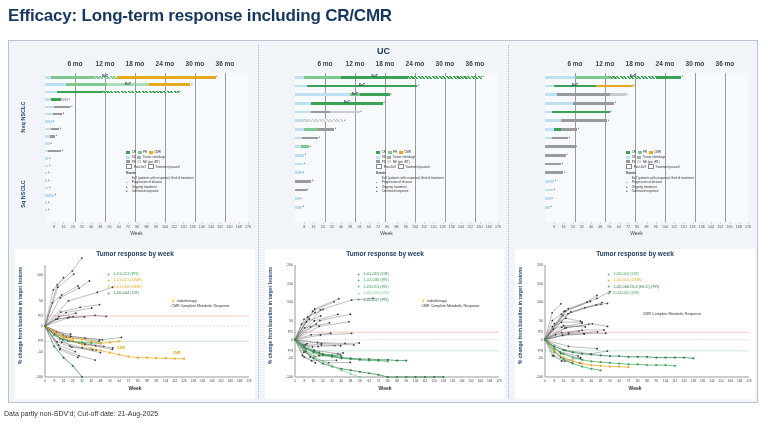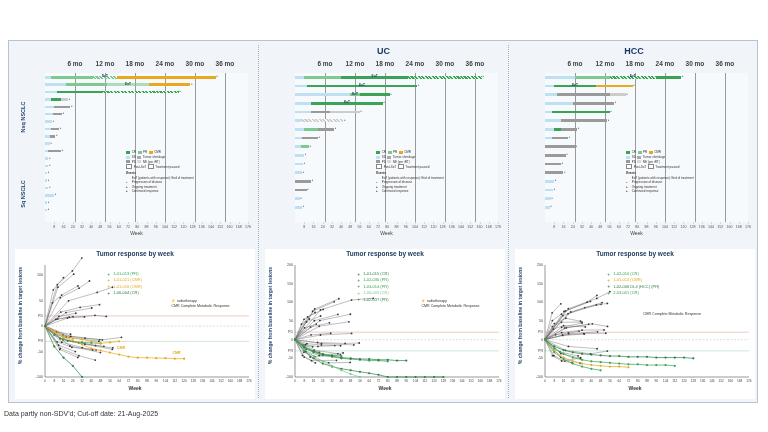--- a/index.html
+++ b/index.html
@@ -69,20 +69,21 @@
   .footer{
     position:absolute;left:4px;top:410px;
     font-size:7px;color:#333;
   }
 </style>
 </head>
 <body>
 
 <div id="slide">
 
+  <div class="slide-title">Efficacy: Long-term response including CR/CMR</div>
 
   <div class="frame">
     <div class="vdiv" style="left:249px;"></div>
     <div class="vdiv" style="left:499px;"></div>
 
     <div class="panel" style="left:0;width:249px;">
       <div class="swim" id="sw-nsclc" style="left:10px;top:18px;width:235px;height:185px;">
           <div class="swim-plot" style="left: 26px; top: 14px; width: 203px; height: 149px;"></div>
           <div class="mohdr" style="left: 41.9886px; top: 1px; width: 28px;">6 mo</div>
           <div class="gl" style="left: 55.9886px; top: 14px; height: 149px;"></div>
@@ -865,21 +866,20 @@
             </div>
           </div>
           <div class="note" style="left: 156.48px; top: 49.6px;">
             <div>⚡ radiotherapy</div>
             <div>CMR Complete Metabolic Response</div>
           </div>
         </div>
     </div>
 
     <div class="panel" style="left:500px;width:250px;">
-      <div class="panel-title">HCC</div>
       <div class="swim" id="sw-hcc" style="left:10px;top:18px;width:235px;height:185px;">
           <div class="swim-plot" style="left: 26px; top: 14px; width: 203px; height: 149px;"></div>
           <div class="mohdr" style="left: 41.9886px; top: 1px; width: 28px;">6 mo</div>
           <div class="gl" style="left: 55.9886px; top: 14px; height: 149px;"></div>
           <div class="mohdr" style="left: 71.9773px; top: 1px; width: 28px;">12 mo</div>
           <div class="gl" style="left: 85.9773px; top: 14px; height: 149px;"></div>
           <div class="mohdr" style="left: 101.966px; top: 1px; width: 28px;">18 mo</div>
           <div class="gl" style="left: 115.966px; top: 14px; height: 149px;"></div>
           <div class="mohdr" style="left: 131.955px; top: 1px; width: 28px;">24 mo</div>
           <div class="gl" style="left: 145.955px; top: 14px; height: 149px;"></div>

